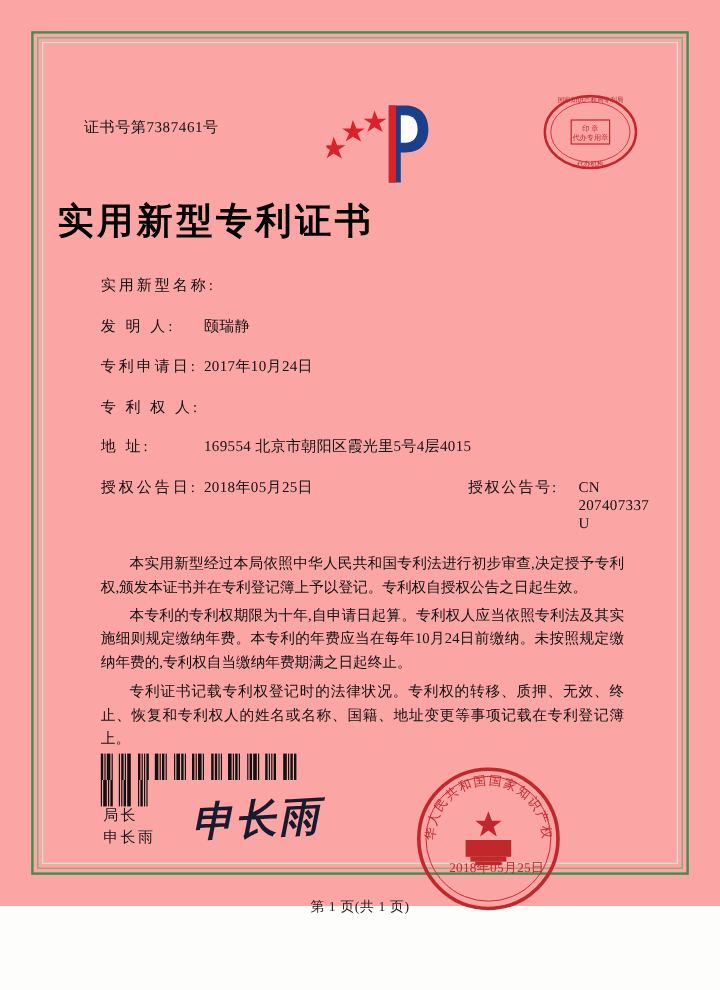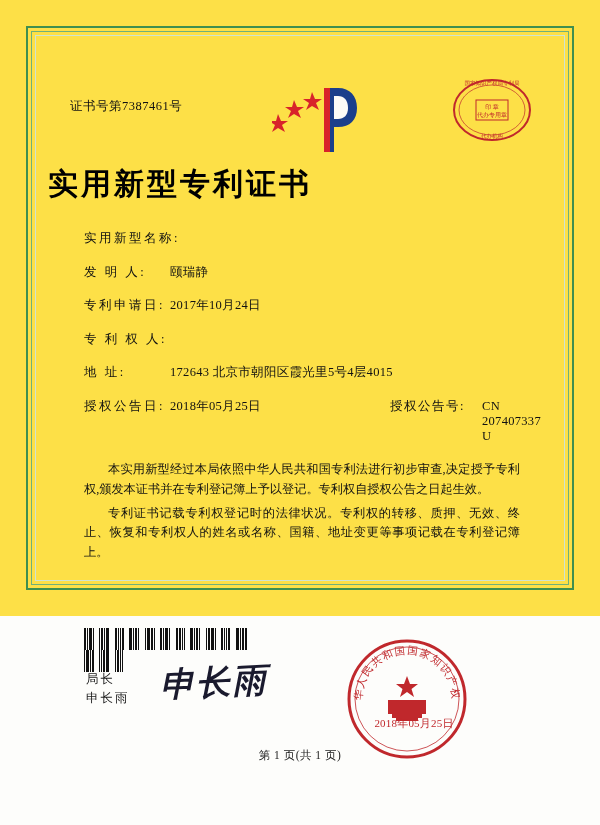--- a/index.html
+++ b/index.html
@@ -12,22 +12,22 @@
     height: 825px;
     font-family: "Liberation Sans", sans-serif;
     color: #1a1a1a;
     position: relative;
     overflow: hidden;
   }
   .page {
     position: absolute;
     left: 0; top: 0;
     width: 600px;
-    height: 616px;
-    background: #fde047;
+    height: 755px;
+    background: #fca5a5;
   }
   
   .frame-outer {
     position: absolute;
     left: 26px; top: 26px;
     right: 26px; bottom: 26px;
     border: 2px solid #3f8f4f;
   }
   .frame-inner {
     position: absolute;
@@ -265,32 +265,33 @@
       </div>
       <div class="field-row">
         <div class="field-label">专利申请日:</div>
         <div class="field-value">2017年10月24日</div>
       </div>
       <div class="field-row">
         <div class="field-label">专 利 权 人:</div>
       </div>
       <div class="field-row">
         <div class="field-label">地 址:</div>
-        <div class="field-value">172643 北京市朝阳区霞光里5号4层4015</div>
+        <div class="field-value">169554 北京市朝阳区霞光里5号4层4015</div>
       </div>
       <div class="field-row dual">
         <div class="field-label">授权公告日:</div>
         <div class="field-value">2018年05月25日</div>
         <div class="extra-label">授权公告号:</div>
         <div class="extra-value">CN 207407337 U</div>
       </div>
     </div>
 
     <div class="paras">
       <p>本实用新型经过本局依照中华人民共和国专利法进行初步审查,决定授予专利权,颁发本证书并在专利登记簿上予以登记。专利权自授权公告之日起生效。</p>
+      <p>本专利的专利权期限为十年,自申请日起算。专利权人应当依照专利法及其实施细则规定缴纳年费。本专利的年费应当在每年10月24日前缴纳。未按照规定缴纳年费的,专利权自当缴纳年费期满之日起终止。</p>
       <p>专利证书记载专利权登记时的法律状况。专利权的转移、质押、无效、终止、恢复和专利权人的姓名或名称、国籍、地址变更等事项记载在专利登记簿上。</p>
     </div>
 
     <div class="barcode">
       <span style="width:2px"></span><span style="width:1px"></span><span style="width:3px"></span><span style="width:1px"></span>
       <span style="width:1px"></span><span style="width:2px"></span><span style="width:1px"></span><span style="width:3px"></span>
       <span style="width:2px"></span><span style="width:1px"></span><span style="width:1px"></span><span style="width:2px"></span>
       <span style="width:3px"></span><span style="width:1px"></span><span style="width:2px"></span><span style="width:1px"></span>
       <span style="width:1px"></span><span style="width:3px"></span><span style="width:2px"></span><span style="width:1px"></span>
       <span style="width:2px"></span><span style="width:1px"></span><span style="width:3px"></span><span style="width:1px"></span>

